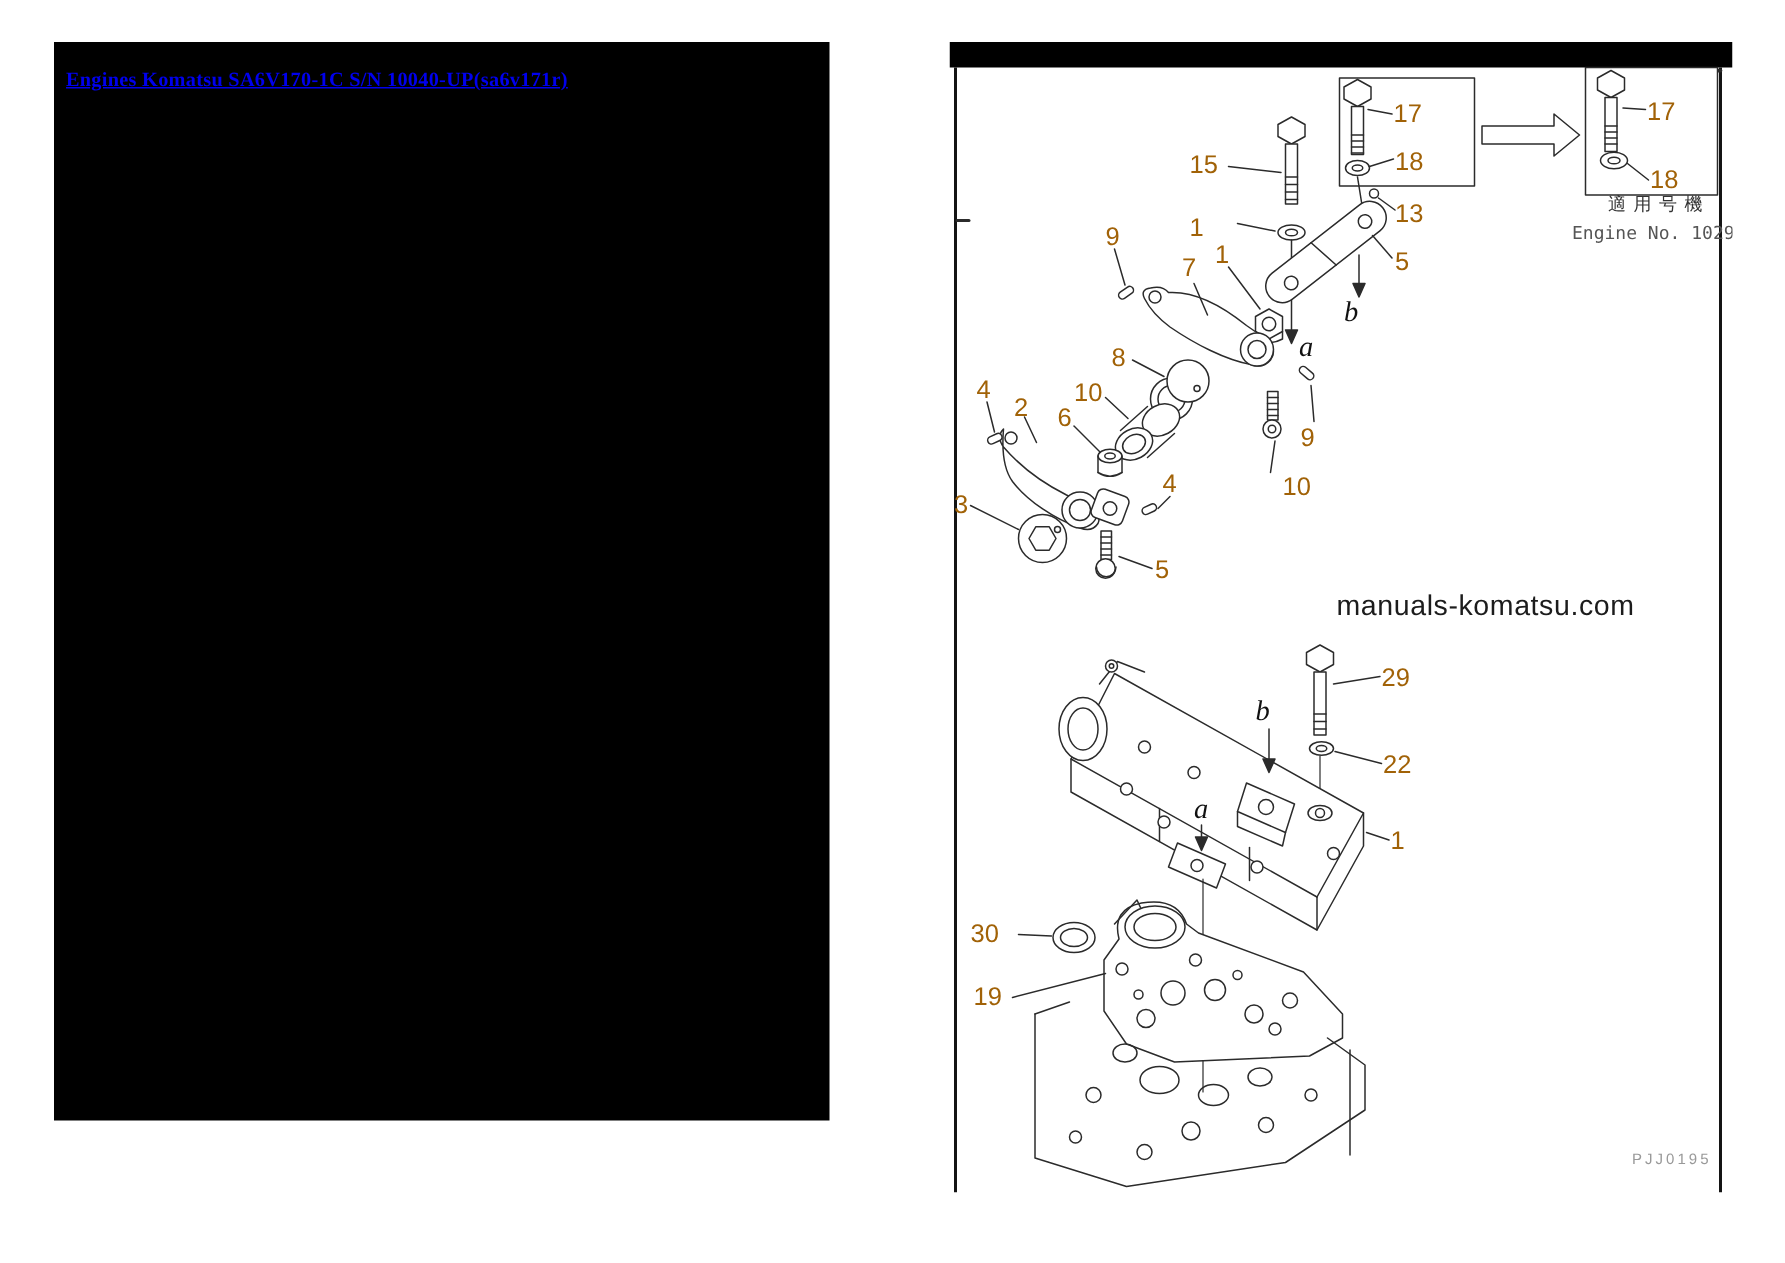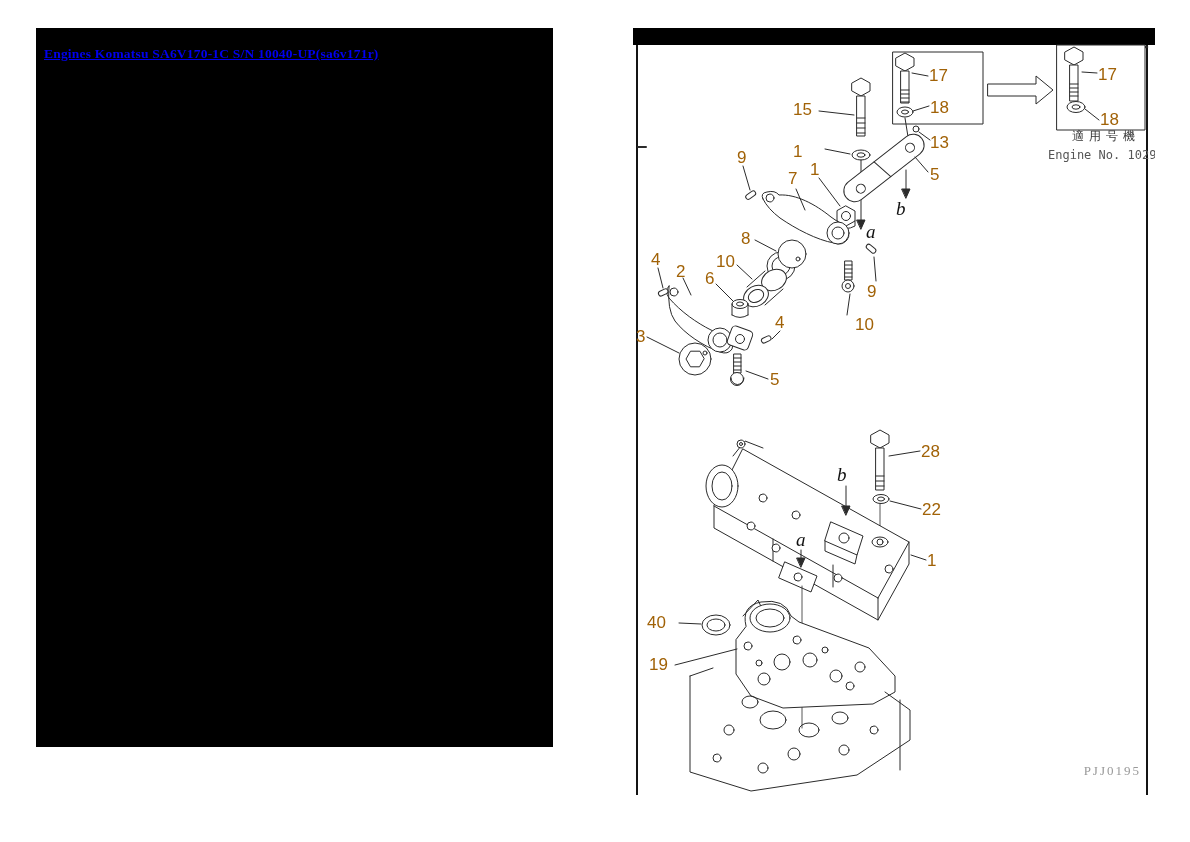--- a/index.html
+++ b/index.html
@@ -23,22 +23,22 @@
 
   .callout{position:absolute;color:#a16207;font-size:17px;line-height:1;
            font-family:"Liberation Sans",sans-serif;white-space:nowrap;}
   .ref-letter{position:absolute;color:#111;font-size:19px;line-height:1;font-style:italic;
               font-family:"Liberation Serif",serif;}
   .serial-note{position:absolute;left:415px;top:100px;color:#333;white-space:nowrap;}
   .serial-jp{font-size:12px;letter-spacing:5px;font-family:Liberation Sans, sans-serif;margin-left:24px;}
   .serial-en{font-size:12px;margin-top:3px;color:#555;font-family:"DejaVu Sans Mono",monospace;}
   .watermark{position:absolute;left:258px;top:366px;font-size:19px;color:#1c1c1c;
              letter-spacing:0.4px;font-family:"Liberation Sans",sans-serif;}
-  .drawing-number{position:absolute;right:14px;bottom:16px;font-size:13px;color:#999;
-                  letter-spacing:2px;font-family:Liberation Serif, serif;}
+  .drawing-number{position:absolute;right:14px;bottom:16px;font-size:10px;color:#999;
+                  letter-spacing:2px;font-family:Liberation Sans, sans-serif;}
 </style>
 </head>
 <body>
 
 <div class="page">
 
   <div class="left-panel">
     <a href="#" class="catalog-link">Engines Komatsu SA6V170-1C S/N 10040-UP(sa6v171r)</a>
   </div>
 
@@ -329,32 +329,33 @@
     <span class="callout" style="left:108px;top:202px">8</span>
     <span class="callout" style="left:83px;top:225px">10</span>
     <span class="callout" style="left:72px;top:242px">6</span>
     <span class="callout" style="left:43px;top:235px">2</span>
     <span class="callout" style="left:18px;top:223px">4</span>
     <span class="callout" style="left:142px;top:286px">4</span>
     <span class="callout" style="left:3px;top:300px">3</span>
     <span class="callout" style="left:137px;top:343px">5</span>
     <span class="callout" style="left:234px;top:255px">9</span>
     <span class="callout" style="left:222px;top:288px">10</span>
-    <span class="callout" style="left:288px;top:415px">28</span>
+    <span class="callout" style="left:288px;top:415px">29</span>
     <span class="callout" style="left:289px;top:473px">22</span>
     <span class="callout" style="left:294px;top:524px">1</span>
-    <span class="callout" style="left:14px;top:586px">40</span>
+    <span class="callout" style="left:14px;top:586px">30</span>
     <span class="callout" style="left:16px;top:628px">19</span>
 
     <span class="ref-letter" style="left:233px;top:194px">a</span>
     <span class="ref-letter" style="left:263px;top:171px">b</span>
     <span class="ref-letter" style="left:163px;top:502px">a</span>
     <span class="ref-letter" style="left:204px;top:437px">b</span>
 
     <div class="serial-note">
       <div class="serial-jp">適用号機</div>
       <div class="serial-en">Engine No. 10293-</div>
     </div>
 
+    <div class="watermark">manuals-komatsu.com</div>
     <div class="drawing-number">PJJ0195</div>
   </div>
 
 </div>
 
 </body></html>

